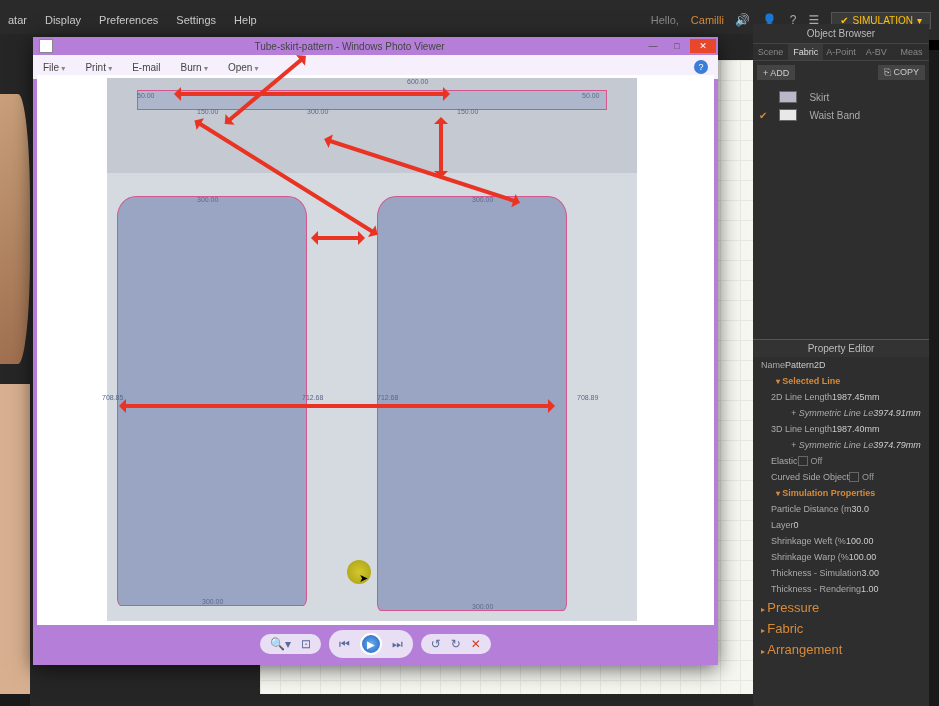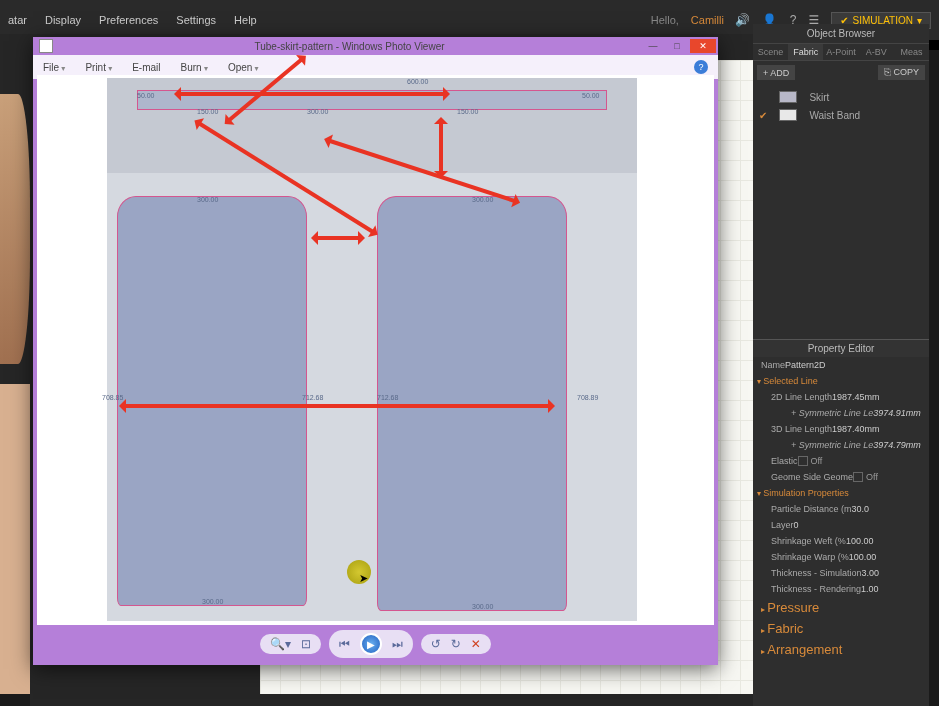--- a/index.html
+++ b/index.html
@@ -36,21 +36,21 @@
 .ob-list { padding:4px; }
 .ob-row { display:flex; align-items:center; gap:12px; padding:3px 2px; }
 .ob-swatch { width:18px; height:12px; background:#b8b8c8; border:1px solid #666; }
 .ob-check { color:#d88a3a; font-size:10px; }
 
 
 .prop-editor { position:absolute; top:315px; left:0; right:0; bottom:0; border-top:1px solid #555; }
 .prop-title { text-align:center; padding:3px 0; font-size:10px; color:#bbb; background:#333; }
 .prop-row { display:flex; justify-content:flex-start; padding:3px 8px; font-size:9px; color:#aaa; }
 .prop-row .val { color:#ccc; }
-.prop-section { padding:3px 4px; font-size:9px; color:#d88a3a; }
+.prop-section { padding:3px 23px; font-size:9px; color:#d88a3a;font-weight:bold; }
 .prop-section::before { content:"▾ "; font-size:8px; }
 .prop-row.indent { padding-left:18px; }
 .prop-row.indent2 { padding-left:38px;font-style:italic; }
 .off-toggle { display:flex; align-items:center; gap:3px; color:#999; }
 .off-toggle::before { content:""; width:8px; height:8px; border:1px solid #666; display:inline-block; }
 .arrow-row { padding:3px 8px; font-size:13px; color:#d88a3a; }
 .arrow-row::before { content:"▸ "; font-size:8px; }
 
 
 .pv-window { position:absolute; left:33px; top:37px; width:685px; height:628px; background:#b57fd9; box-shadow:0 4px 20px rgba(0,0,0,.6); }
@@ -163,21 +163,21 @@
       </div>
     <div class="prop-row indent2">
         <span>+ Symmetric Line Le</span>
         <span class="val">3974.79mm</span>
       </div>
     <div class="prop-row indent">
         <span>Elastic</span>
         <span class="off-toggle">Off</span>
       </div>
     <div class="prop-row indent">
-        <span>Geome Side Geome</span>
+        <span>Curved Side Object</span>
         <span class="off-toggle">Off</span>
       </div>
     <div class="prop-section">Simulation Properties</div>
     <div class="prop-row indent">
         <span>Particle Distance (m</span>
         <span class="val">30.0</span>
       </div>
     <div class="prop-row indent">
         <span>Layer</span>
         <span class="val">0</span>

